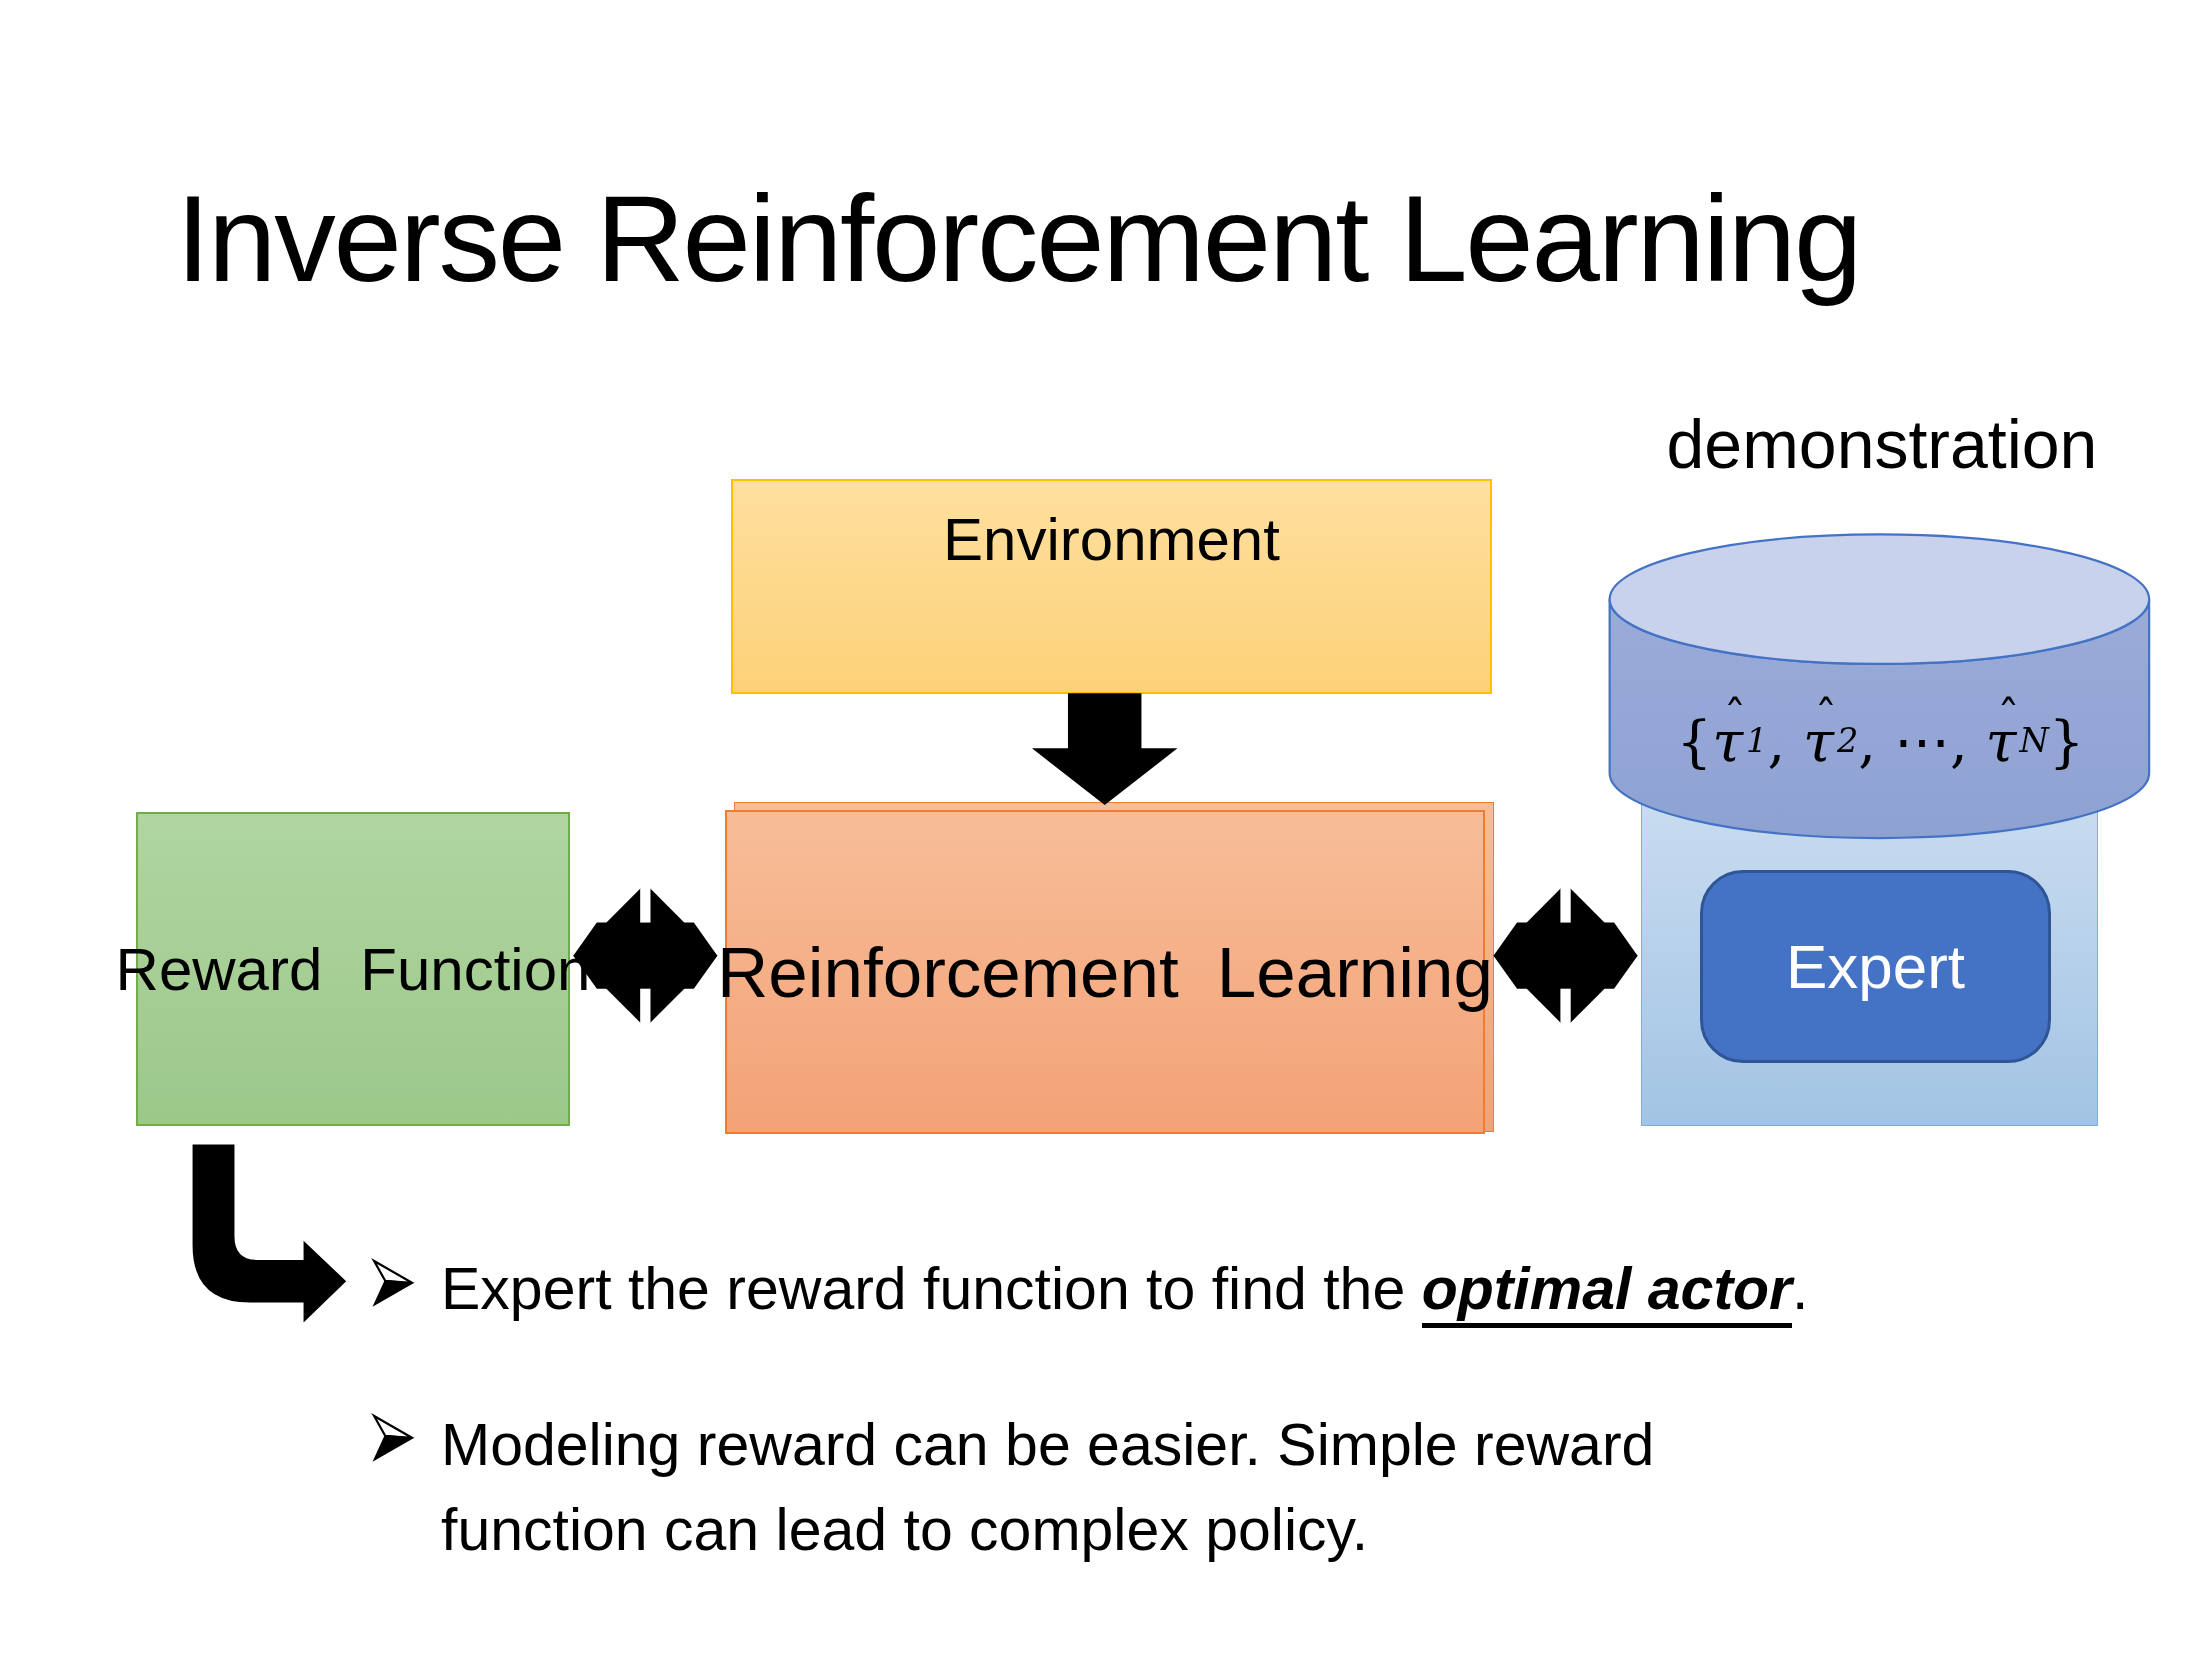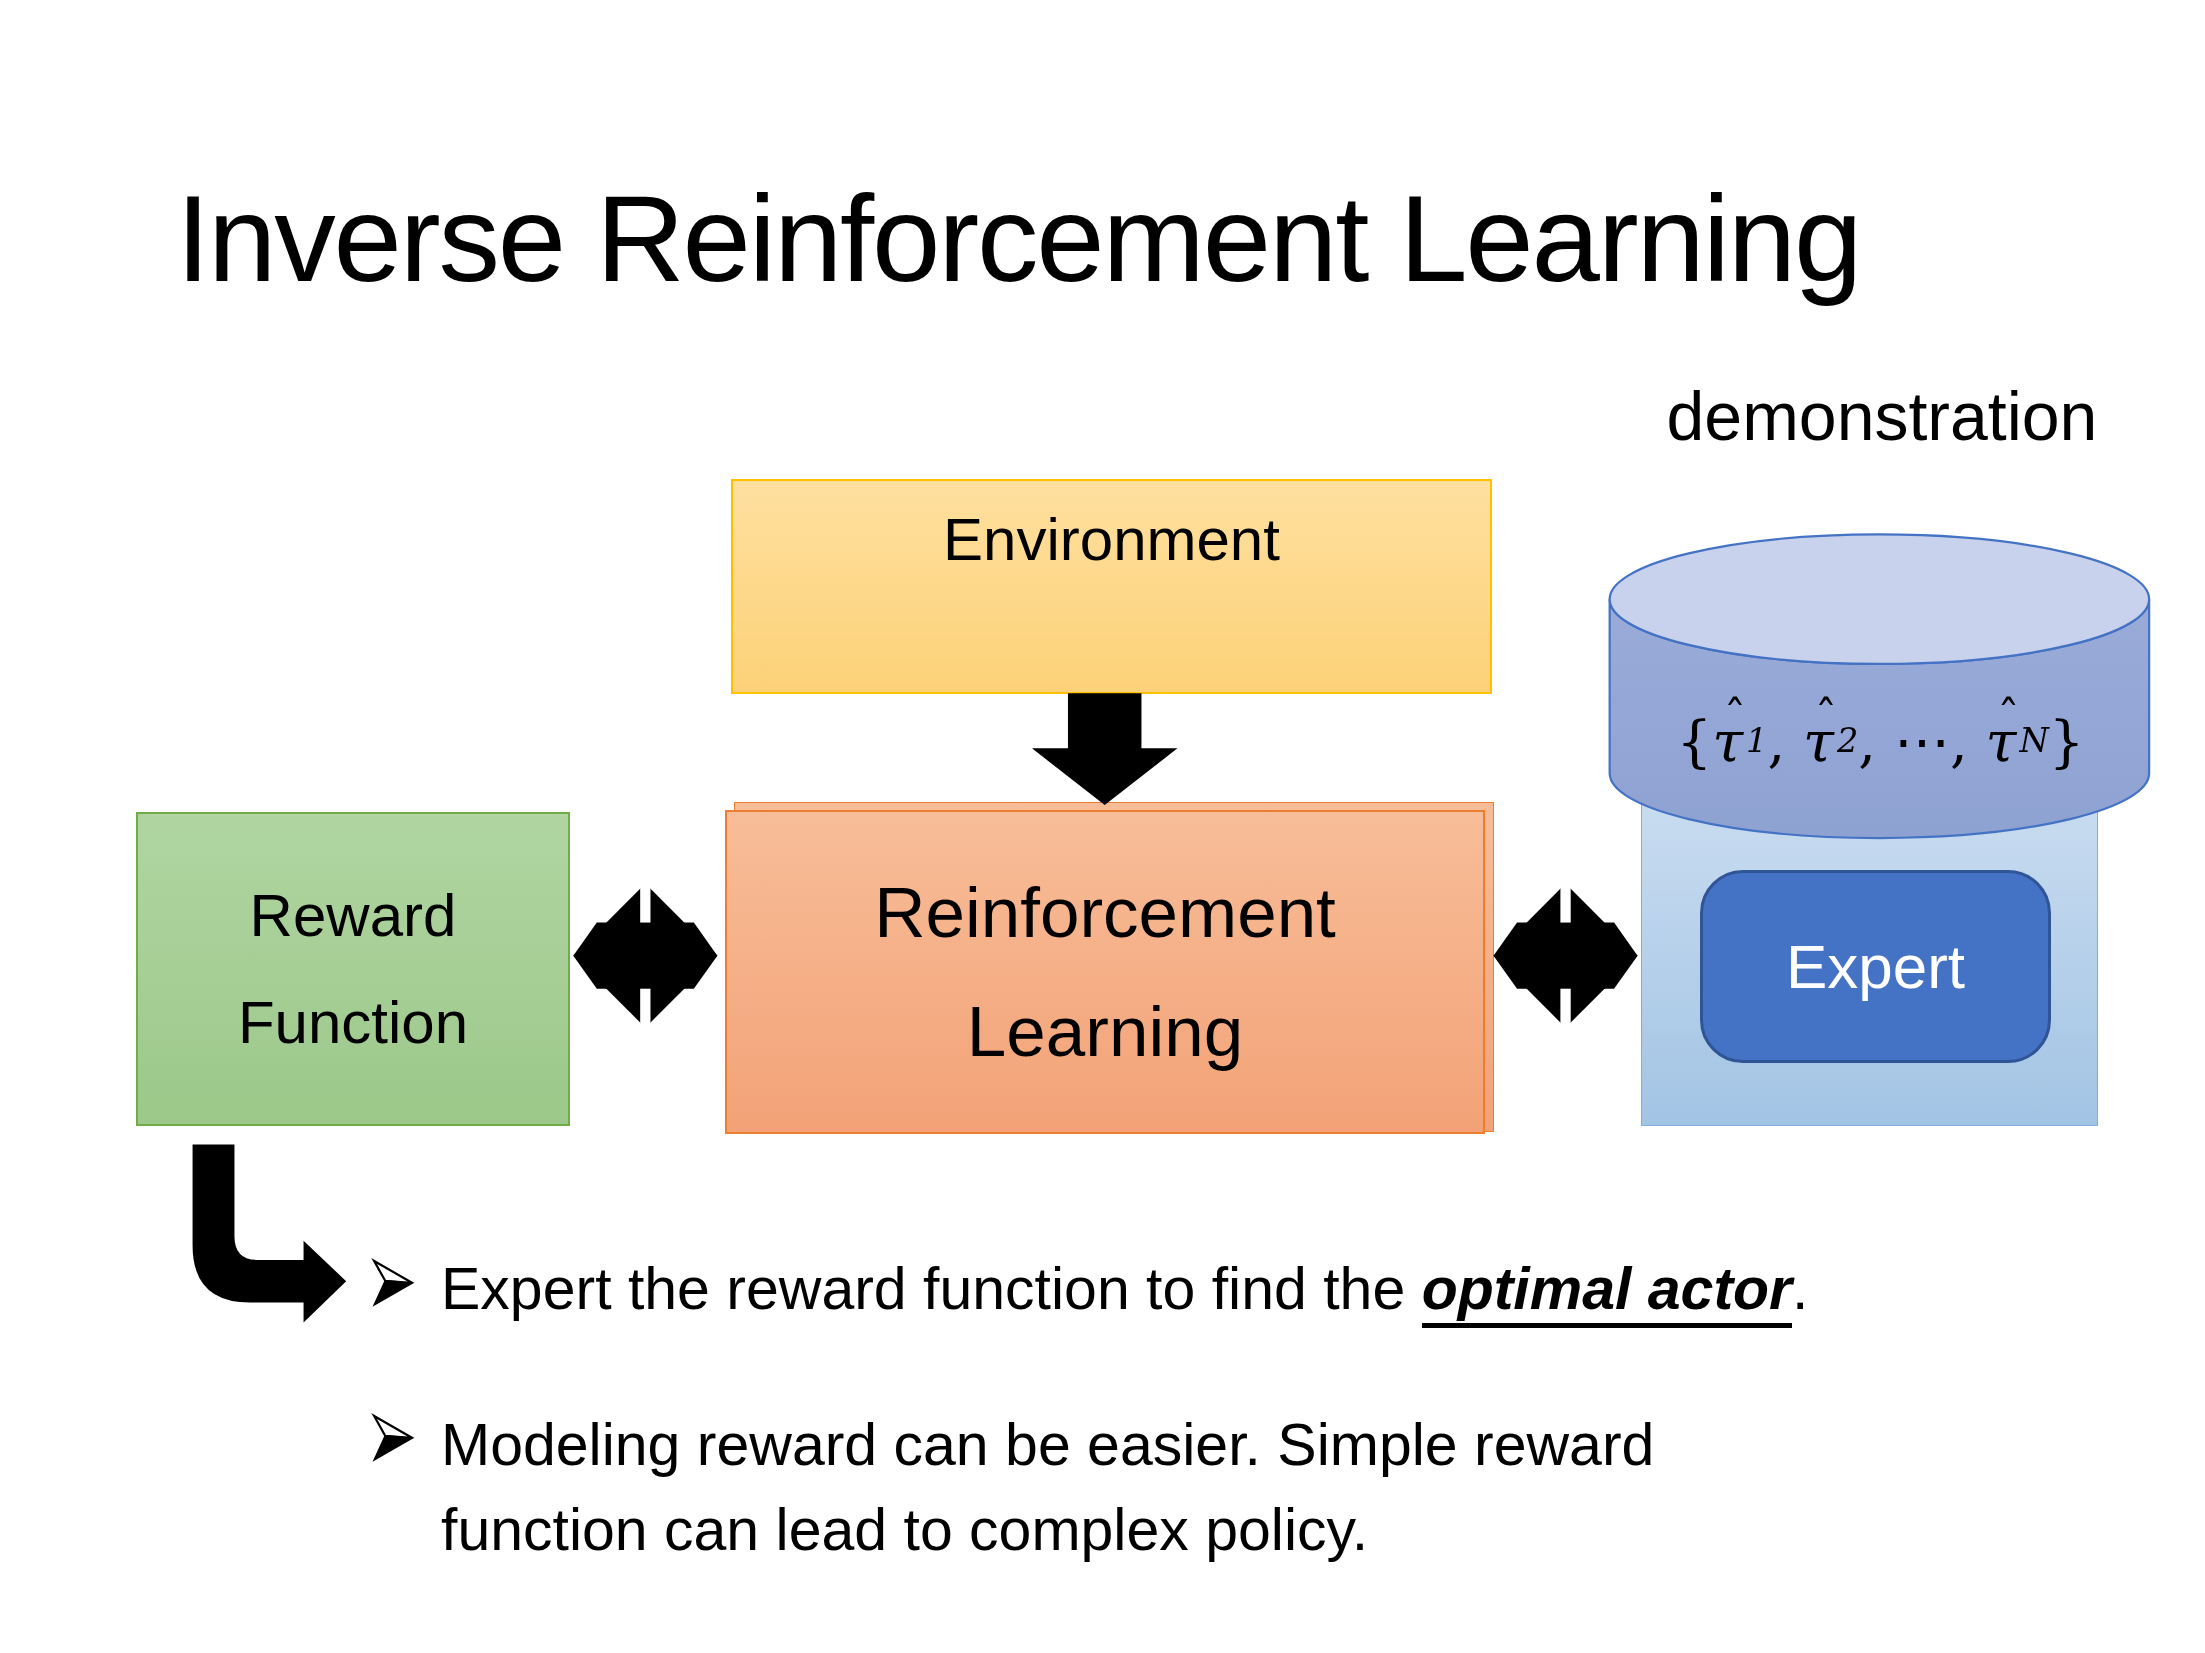--- a/index.html
+++ b/index.html
@@ -16,28 +16,28 @@
   .title{
     left:176px;top:168px;width:1999px;
     font-size:123px;letter-spacing:-2.2px;line-height:1.15;
     color:var(--text,#000);white-space:nowrap;
   }
   
   .annotation{
     left:1588px;top:376px;width:588px;
     font-size:68px;line-height:1.18;text-align:center;
   }
-  .annotation span{display:block;}
+  .annotation span{display:block;margin-top:28px;}
   
   .box{
     box-sizing:border-box;
     display:flex;align-items:center;justify-content:center;
     text-align:center;z-index:2;
   }
-  .box-col{display:flex;flex-direction:column;gap:38px;}
+  .box-col{display:flex;flex-direction:row;gap:38px;}
   .env{
     left:731px;top:479px;width:761px;height:215px;
     border:2.2px solid var(--env_border,#FFC000);
     background:linear-gradient(180deg,var(--env_fill_top,#FFE09F),var(--env_fill_bottom,#FCD178));
     font-size:60px;align-items:flex-start;padding-top:24px;
   }
   .rl-back{
     left:734px;top:802px;width:760px;height:330px;
     border:1.5px solid var(--orange_border,#ED7D31);
     background:linear-gradient(180deg,var(--orange_fill_top,#F7BD98),var(--orange_fill_bottom,#F3A277));

